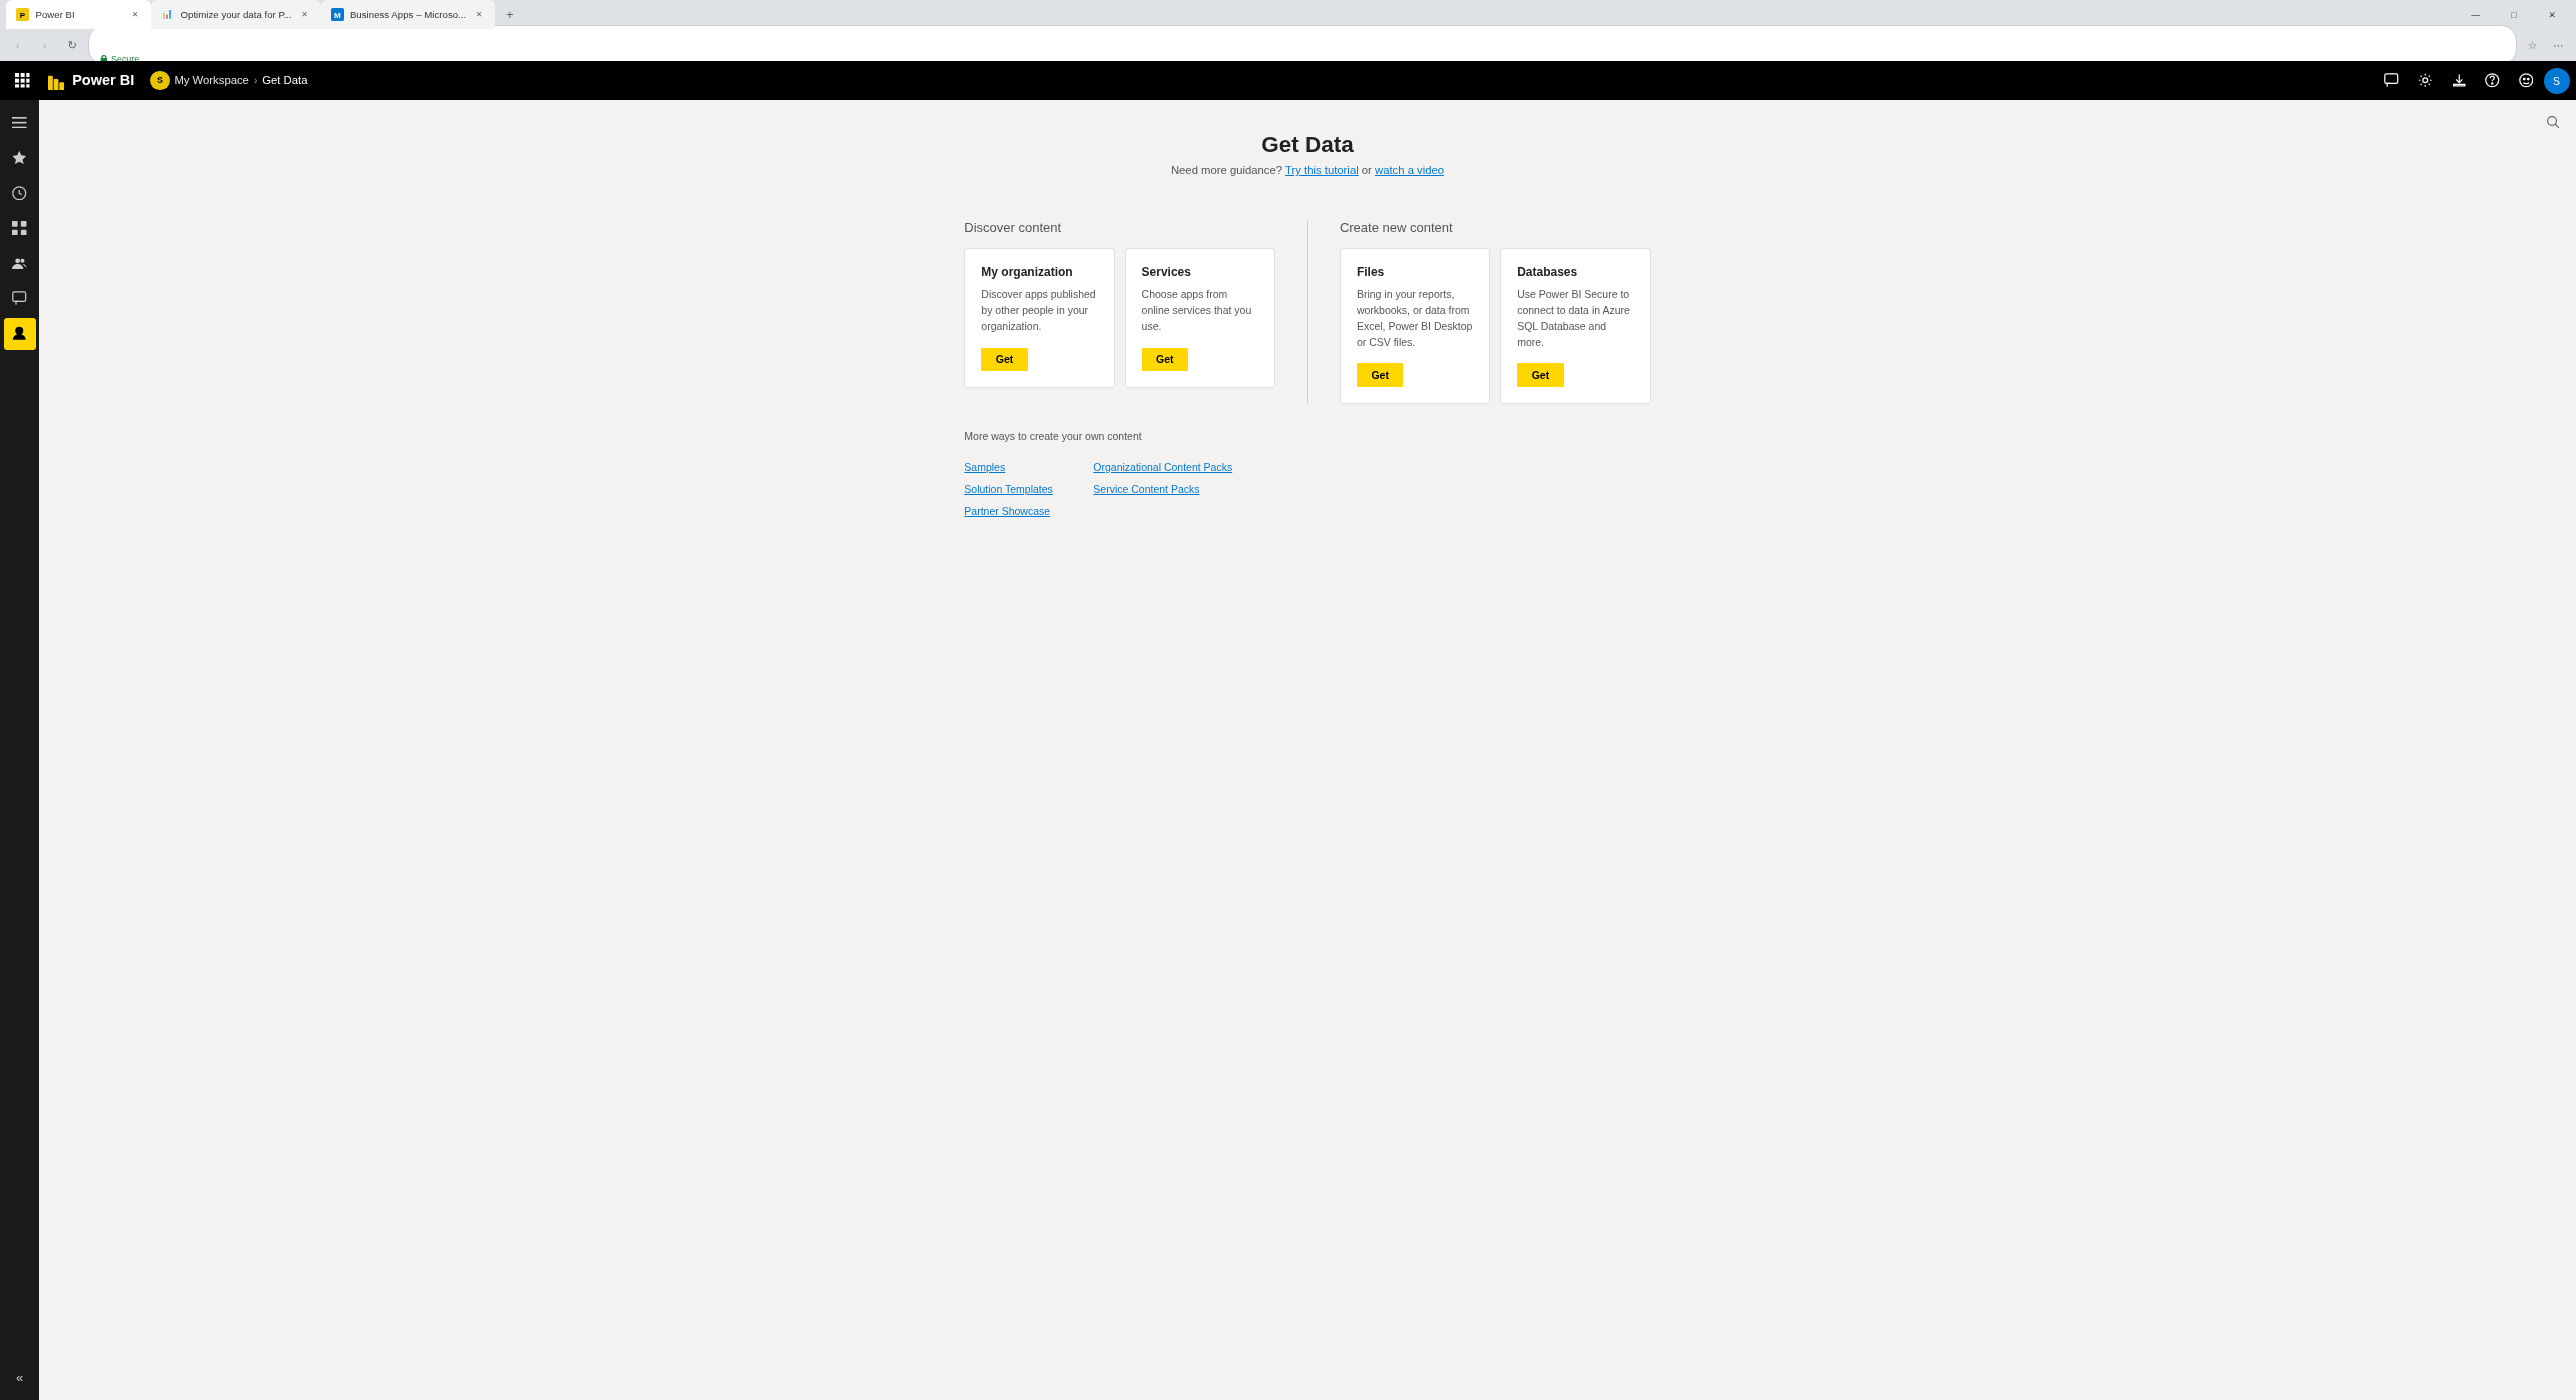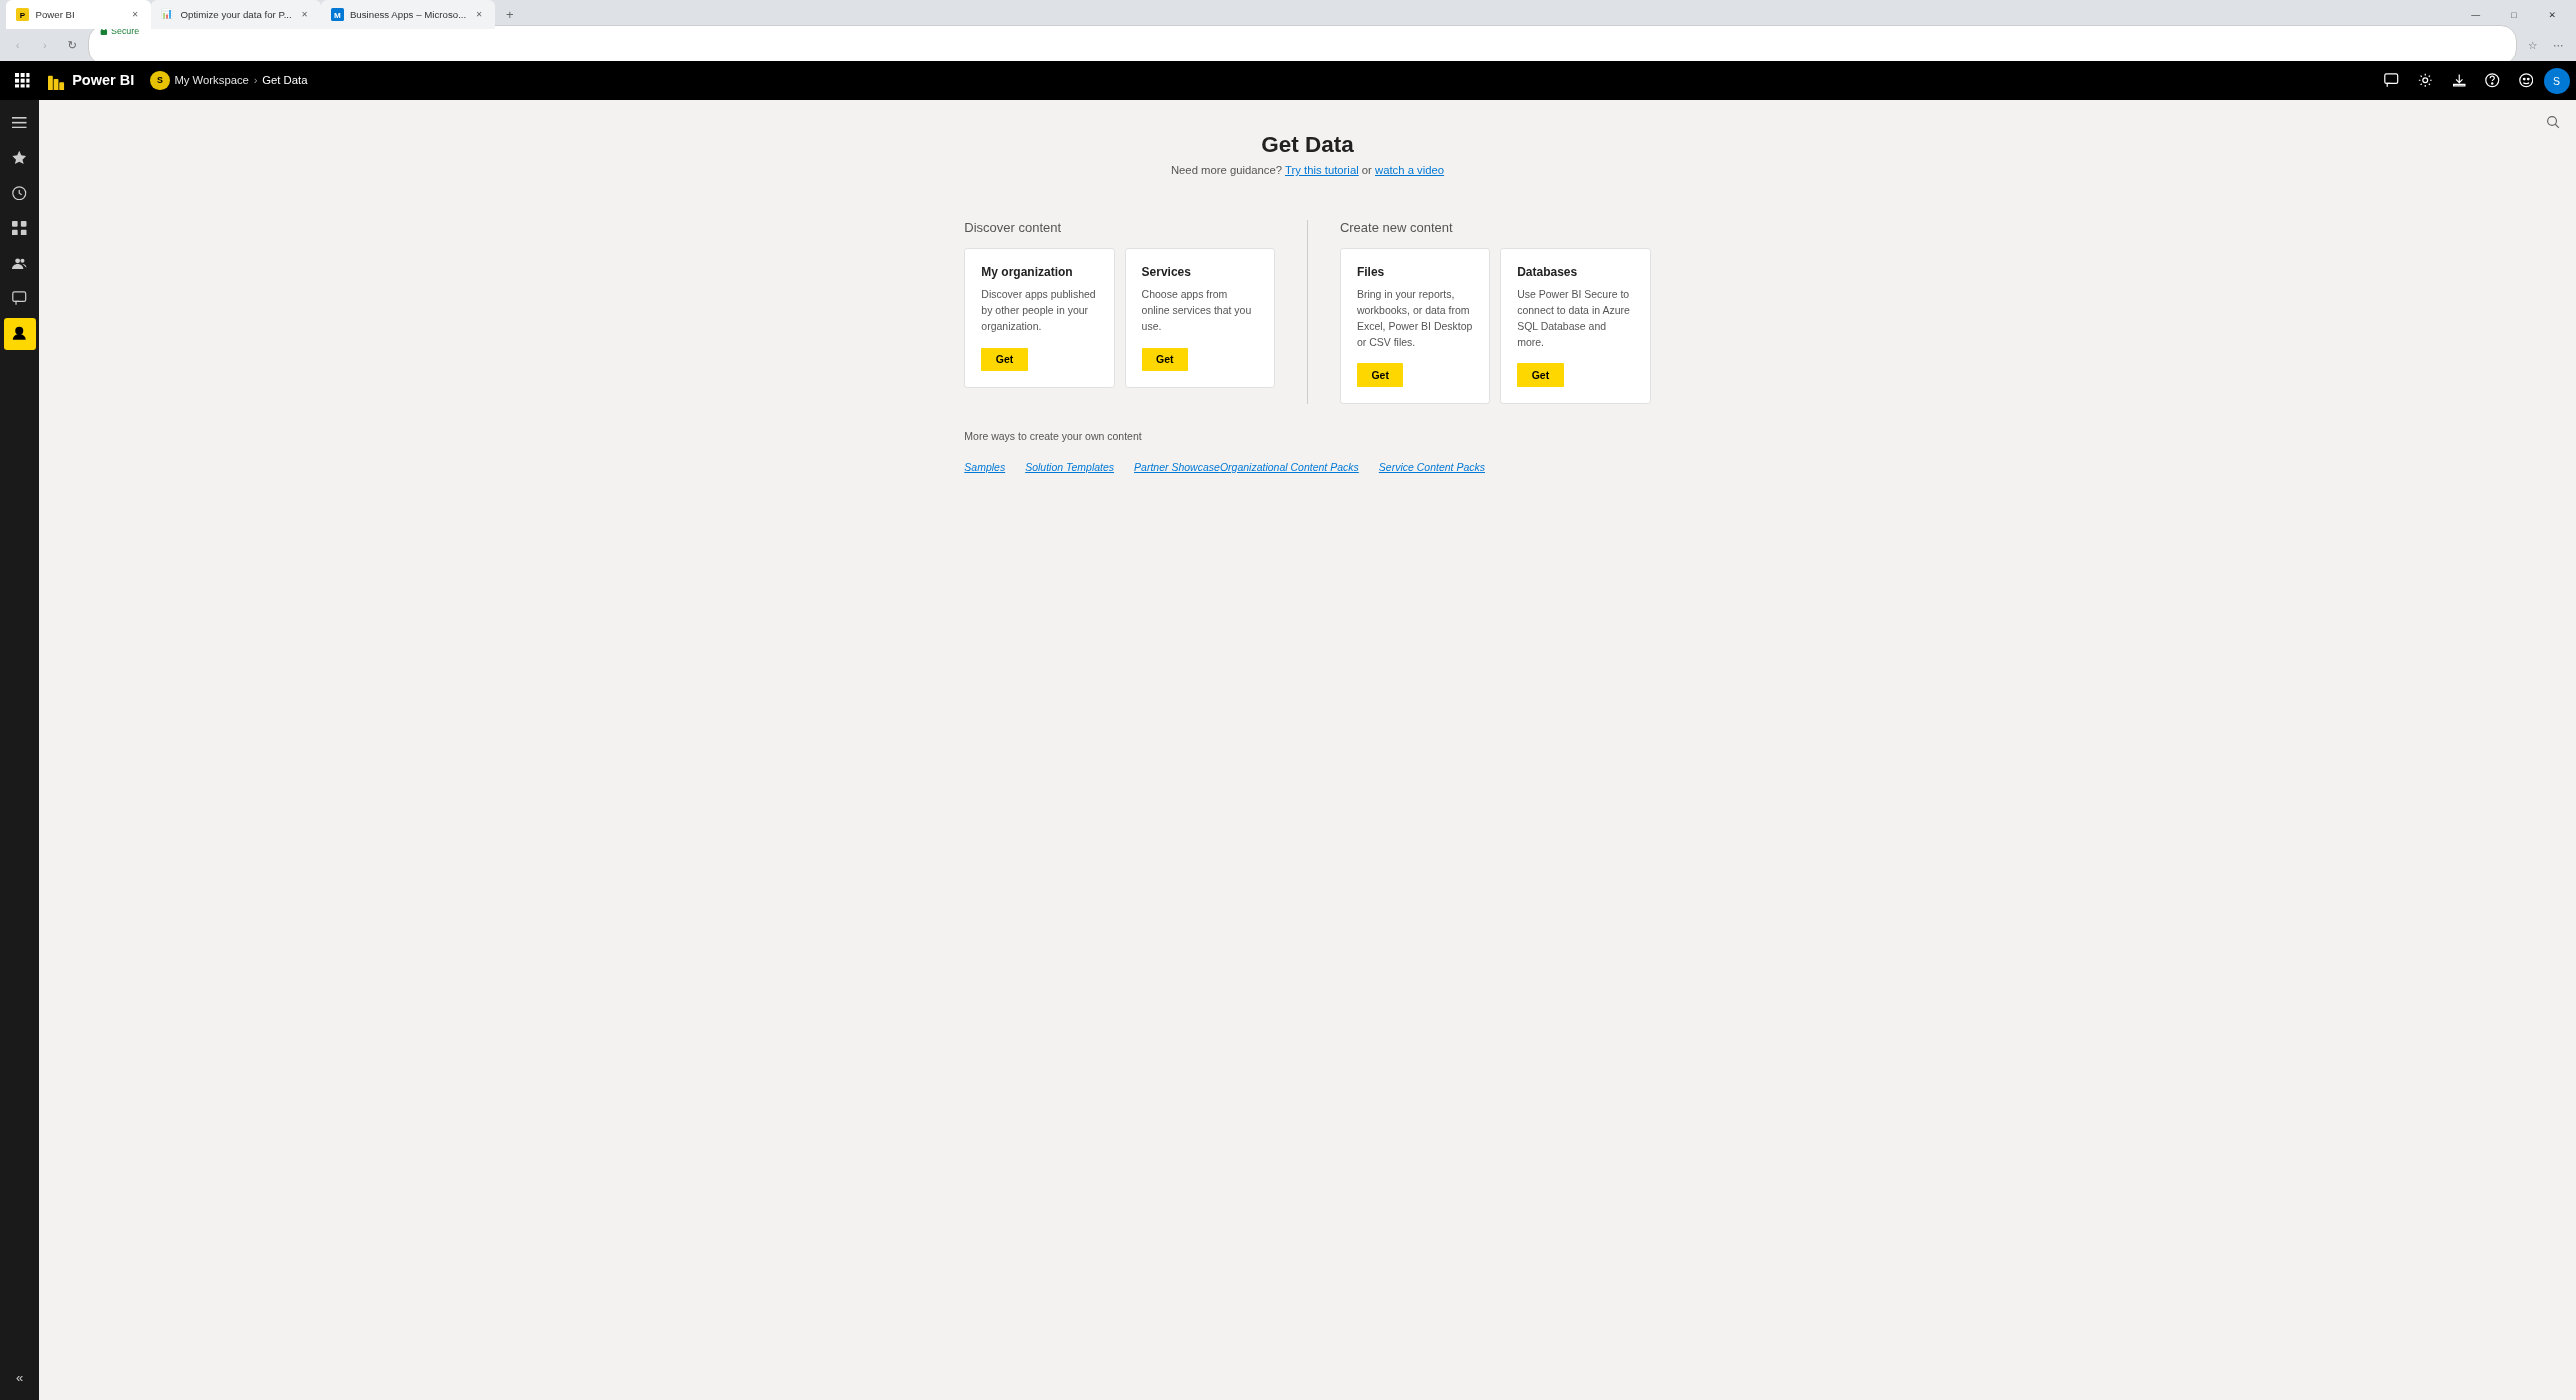--- a/index.html
+++ b/index.html
@@ -13,21 +13,21 @@
     .tab-favicon { width: 13px; height: 13px; flex-shrink: 0; }
     .tab-title { flex: 1; overflow: hidden; text-overflow: ellipsis; white-space: nowrap; font-size: 9.7px; }
     .tab-close { width: 13px; height: 13px; border-radius: 50%; display: flex; align-items: center; justify-content: center; cursor: pointer; font-size: 8px; color: #666; flex-shrink: 0; }
     .tab-new { width: 22.5px; height: 22.5px; display: flex; align-items: center; justify-content: center; border-radius: 50%; cursor: pointer; color: #666; font-size: 13px; margin-left: 3.2px; }
     .window-controls { margin-left: auto; display: flex; gap: 3.2px; align-items: center; }
     .win-btn { width: 35px; height: 24px; display: flex; align-items: center; justify-content: center; font-size: 8.9px; cursor: pointer; color: #333; }
 
     .address-bar { display: flex; align-items: center; background: #dee1e6; padding: 3.2px 6.4px; gap: 4.8px; height: 32px; }
     .nav-btn { width: 22.5px; height: 22.5px; border-radius: 50%; display: flex; align-items: center; justify-content: center; cursor: pointer; color: #666; font-size: 11.3px; flex-shrink: 0; }
     .nav-btn.disabled { opacity: 0.4; cursor: default; }
-    .url-bar { flex: 1; background: #fff; border-radius: 16px; display: flex; align-items: flex-start; padding: 0 9.7px; height: 40px; gap: 6.4px; border: 0.8px solid #ccc; }
+    .url-bar { flex: 1; background: #fff; border-radius: 16px; display: flex; align-items: flex-end; padding: 0 9.7px; height: 40px; gap: 6.4px; border: 0.8px solid #ccc; }
     .url-secure { color: #1a7f37; font-size: 8.9px; display: flex; align-items: center; gap: 2.4px; }
     .url-text { font-size: 10.5px; color: #333; flex: 1; }
     .address-icons { display: flex; gap: 3.2px; }
     .addr-icon { width: 22.5px; height: 22.5px; display: flex; align-items: center; justify-content: center; border-radius: 50%; cursor: pointer; color: #666; font-size: 10.5px; }
 
     
     .app-container { display: flex; flex-direction: column; height: calc(100vh - 61px); }
     .app-header { background: #000; display: flex; align-items: center; height: 39px; padding: 0 6.4px; flex-shrink: 0; }
     .app-grid-icon { width: 32px; height: 32px; display: flex; align-items: center; justify-content: center; cursor: pointer; color: #fff; font-size: 14.5px; flex-shrink: 0; }
     .app-logo { display: flex; align-items: center; gap: 4.8px; color: #fff; font-size: 14.5px; font-weight: 600; padding: 0 9.7px; flex-shrink: 0; }
@@ -65,21 +65,21 @@
 
     .cards-container { display: flex; gap: 9.7px; }
     .card { background: #fff; border: 0.8px solid #e0e0e0; border-radius: 3.2px; padding: 16px; flex: 1; display: flex; flex-direction: column; min-width: 0; }
     .card-title { font-size: 12px; font-weight: 600; color: #222; margin-bottom: 8px; }
     .card-desc { font-size: 10.5px; color: #555; line-height: 1.5; flex: 1; margin-bottom: 13px; }
     .card-get-btn { background: #ffd700; color: #000; border: none; padding: 5.6px 14.5px; font-size: 10.5px; font-weight: 600; border-radius: 1px; cursor: pointer; align-self: flex-start; }
 
     .more-ways { margin-top: 26px; }
     .more-ways-title { font-size: 10.5px; color: #555; margin-bottom: 19px; }
     .more-ways-links { display: flex; gap: 0; }
-    .links-col { display: flex; flex-direction: row; gap: 20px; min-width: 129px; font-style: italic; }
+    .links-col { display: flex; flex-direction: column; gap: 10px; min-width: 129px; }
     .more-link { color: #0078d4; text-decoration: underline; cursor: pointer; font-size: 10.5px; }
   </style>
 </head>
 <body>
 
 <div class="browser-chrome">
   <div class="tab-bar">
     <div class="tab active">
       <span class="tab-favicon">
         <svg width="13" height="13" viewBox="0 0 16 16" style="font-size:12px">

